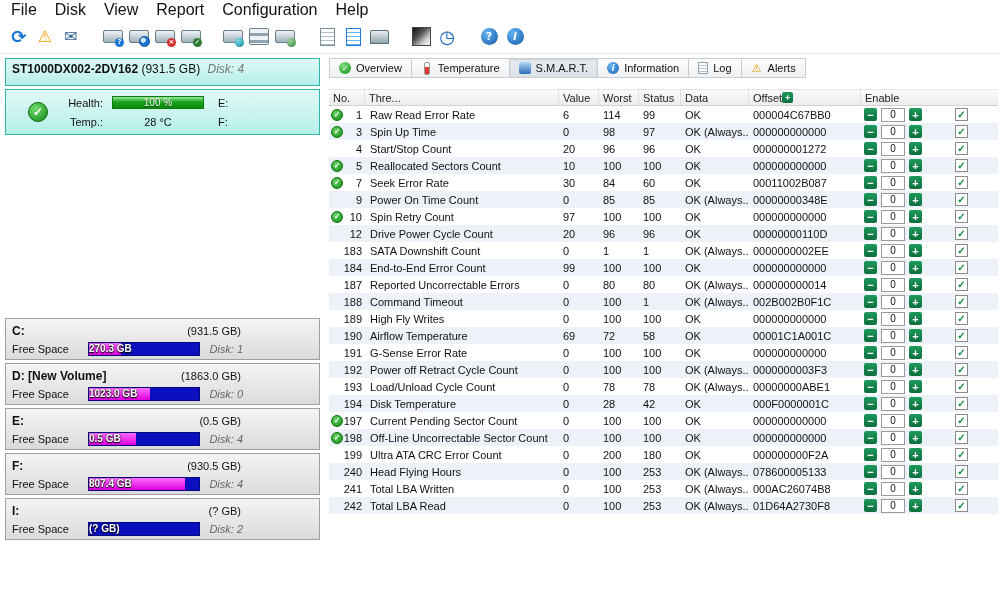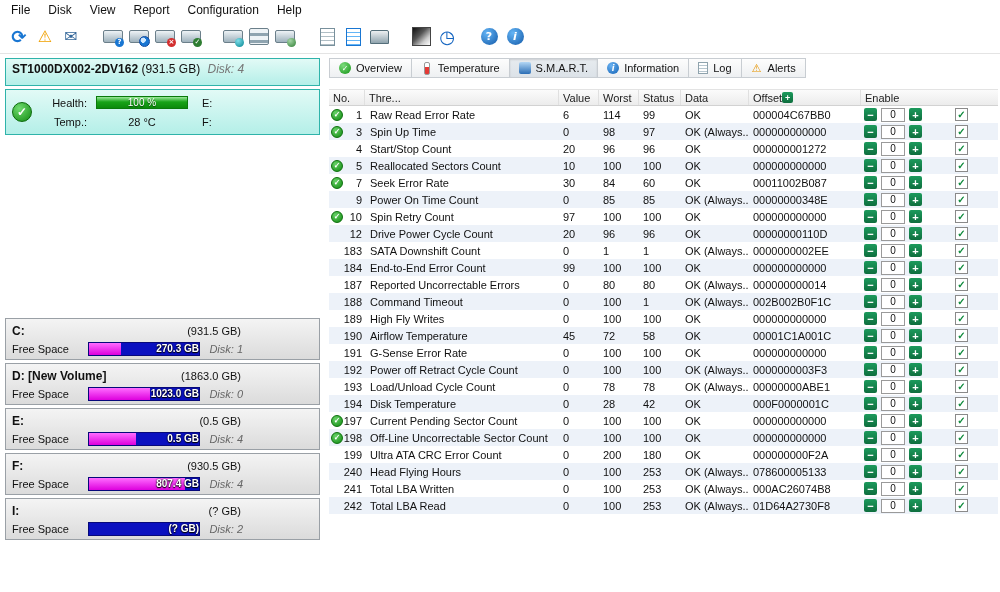--- a/index.html
+++ b/index.html
@@ -7,21 +7,21 @@
   .window{width:1000px;height:592px;position:relative;background:#fff;overflow:hidden;
           font-family:"Liberation Sans",sans-serif;font-size:11px;color:#111}
 
   
   .titlebar{height:22px;display:flex;align-items:center;padding:0 6px;background:#fff}
   .app-icon{width:15px;height:15px;border-radius:2px;margin-right:6px;border:1px solid #555;
             background:linear-gradient(135deg,#c62828 0 45%,#2e7d32 45% 100%)}
   .title-text{font-size:12px;white-space:nowrap}
 
   
-  .menubar{height:20px;display:flex;align-items:center;padding:0 2px;font-size:12px}
+  .menubar{height:20px;display:flex;align-items:center;padding:0 2px;font-size:16px}
   .menu-item{padding:1px 9px;cursor:default}
 
   
   .toolbar{height:34px;display:flex;align-items:center;padding:0 6px;border-bottom:1px solid #e4e4e4}
   .tb-gap{width:16px;height:1px}
   .tbicon{width:26px;height:26px;display:flex;align-items:center;justify-content:center;
           font-family:"DejaVu Sans",sans-serif;position:relative;border-radius:3px;cursor:default}
   .tb-refresh::before{content:"⟳";font-size:18px;color:#1976d2;font-weight:bold}
   .tb-report-warning::before{content:"⚠";font-size:16px;color:#f0a000}
   .tb-report-mail::before{content:"✉";font-size:16px;color:#336699}
@@ -55,21 +55,21 @@
   .main{display:flex;height:516px}
   .sidebar{width:323px;padding:4px 3px 2px 5px;display:flex;flex-direction:column}
   .content{flex:1;padding:4px 2px 0 6px;display:flex;flex-direction:column}
 
   
   .disk-selector{border:1px solid #2fb3aa;background:linear-gradient(#e2faf6,#b4efe8);
                  padding:3px 6px;height:28px;white-space:nowrap;font-size:12px;line-height:15px;cursor:default}
   .disk-name{font-weight:bold}
   .disk-idx{color:#777;font-style:italic;margin-left:4px}
   .health-box{border:1px solid #2fb3aa;background:linear-gradient(#e2faf6,#b4efe8);
-              margin-top:3px;height:46px;display:flex;align-items:center;padding:2px 4px}
+              margin-top:3px;height:46px;display:flex;align-items:center;padding:2px 20px}
   .big-ok{width:20px;height:20px;border-radius:50%;margin:0 7px 0 2px;flex:none;border:1px solid #0b6b0b;
           background:radial-gradient(circle at 35% 30%,#6fdc6f,#128a12);color:#fff;
           display:flex;align-items:center;justify-content:center}
   .big-ok::before{content:"✓";font-size:12px;font-weight:bold}
   .hb-rows{flex:1}
   .hb-row{display:flex;align-items:center;height:19px}
   .hb-label{width:48px;text-align:right;margin-right:9px}
   .hb-bar{width:92px;height:13px;border:1px solid #0a7a0a;display:flex;align-items:center;justify-content:center;
           background:linear-gradient(#9be89b,#18a318 45%,#0c8a0c);color:#fff;font-weight:normal;font-size:10px;
           text-shadow:0 1px 1px rgba(0,0,0,.55)}
@@ -81,21 +81,21 @@
   .partitions{margin-bottom:28px}
   .partition{border:1px solid #9aa0a6;background:linear-gradient(#f4f4f4,#dbdbdb);
              margin-top:3px;height:42px;padding:2px 6px;cursor:default}
   .p-line1{display:flex;height:19px;align-items:center}
   .p-letter{font-weight:bold;font-size:12px;flex:1;white-space:nowrap}
   .p-size{width:110px;text-align:right}
   .p-pad{width:72px}
   .p-line2{display:flex;height:17px;align-items:center}
   .p-free-label{width:76px}
   .p-bar{width:112px;height:14px;background:#0a10c0;border:1px solid #06087a;position:relative;
-         display:flex;align-items:center;justify-content:flex-end;overflow:hidden}
+         display:flex;align-items:center;justify-content:flex-start;overflow:hidden}
   .p-fill{position:absolute;left:0;top:0;bottom:0;background:linear-gradient(#ff6cff,#dd00dd)}
   .p-bar-text{position:relative;color:#fff;font-weight:bold;font-size:10px;
               text-shadow:0 0 2px #000,0 1px 1px #000;white-space:nowrap}
   .p-disk{flex:1;text-align:right;padding-right:70px;color:#666;font-style:italic}
 
   
   .tabbar{display:flex;height:20px;margin-bottom:11px}
   .tab{display:flex;align-items:center;gap:5px;padding:0 9px;border:1px solid #c8cdd2;border-left:none;
        background:linear-gradient(#fdfdfd,#eef0f2);cursor:default;white-space:nowrap}
   .tab:first-child{border-left:1px solid #c8cdd2}
@@ -602,21 +602,21 @@
               <div class="cell c-enable">
                 <span class="checkbox checked"></span>
               </div>
             </div>
             <div class="row">
               <div class="cell c-no">
                 <span class="chk-sp"></span>
                 <span class="num">190</span>
               </div>
               <div class="cell c-attr">Airflow Temperature</div>
-              <div class="cell c-num">45</div>
+              <div class="cell c-num">69</div>
               <div class="cell c-num">72</div>
               <div class="cell c-num">58</div>
               <div class="cell c-status">OK</div>
               <div class="cell c-data">00001C1A001C</div>
               <div class="cell c-offset">
                 <span class="btn-minus"></span>
                 <span class="offset-value">0</span>
                 <span class="btn-plus"></span>
               </div>
               <div class="cell c-enable">

